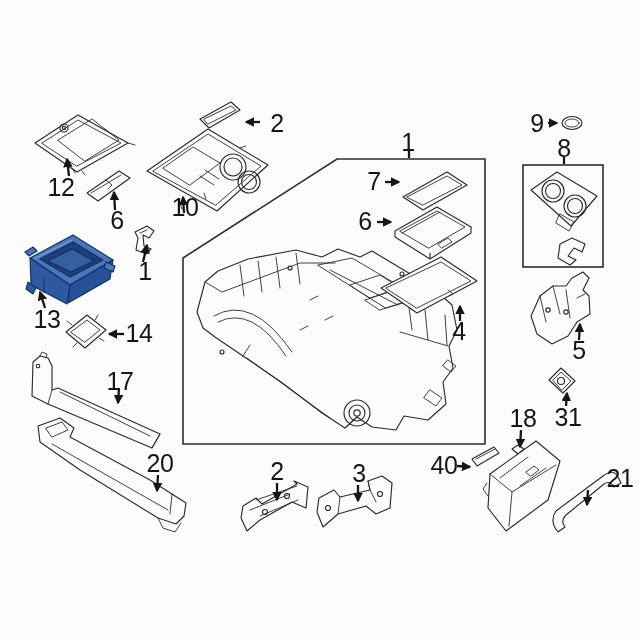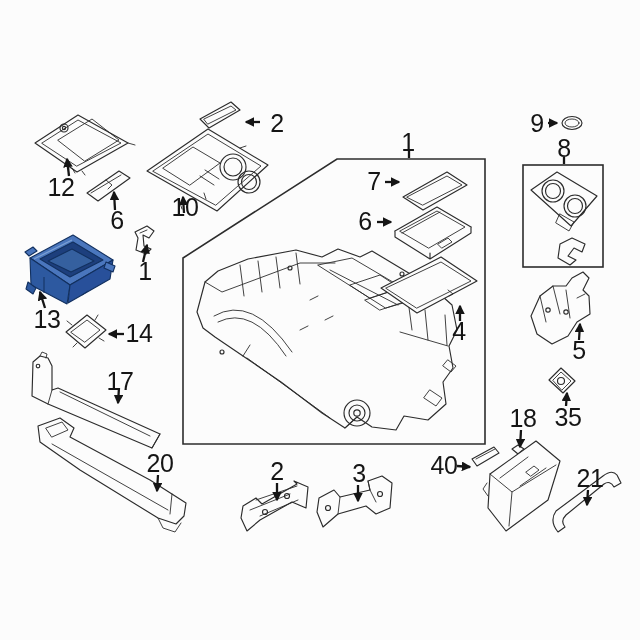--- a/index.html
+++ b/index.html
@@ -240,16 +240,16 @@
 <span class="callout" style="left:277px;top:123px">2</span>
 <span class="callout" style="left:61px;top:187px">12</span>
 <span class="callout" style="left:47px;top:319px">13</span>
 <span class="callout" style="left:117px;top:220px">6</span>
 <span class="callout" style="left:139px;top:333px">14</span>
 <span class="callout" style="left:145px;top:271px">1</span>
 <span class="callout" style="left:120px;top:381px">17</span>
 <span class="callout" style="left:160px;top:463px">20</span>
 <span class="callout" style="left:523px;top:418px">18</span>
 <span class="callout" style="left:444px;top:465px">40</span>
-<span class="callout" style="left:590px;top:478px">21</span>
-<span class="callout" style="left:568px;top:417px">35</span>
+<span class="callout" style="left:620px;top:478px">21</span>
+<span class="callout" style="left:568px;top:417px">31</span>
 
 </div>
 
 </body></html>

